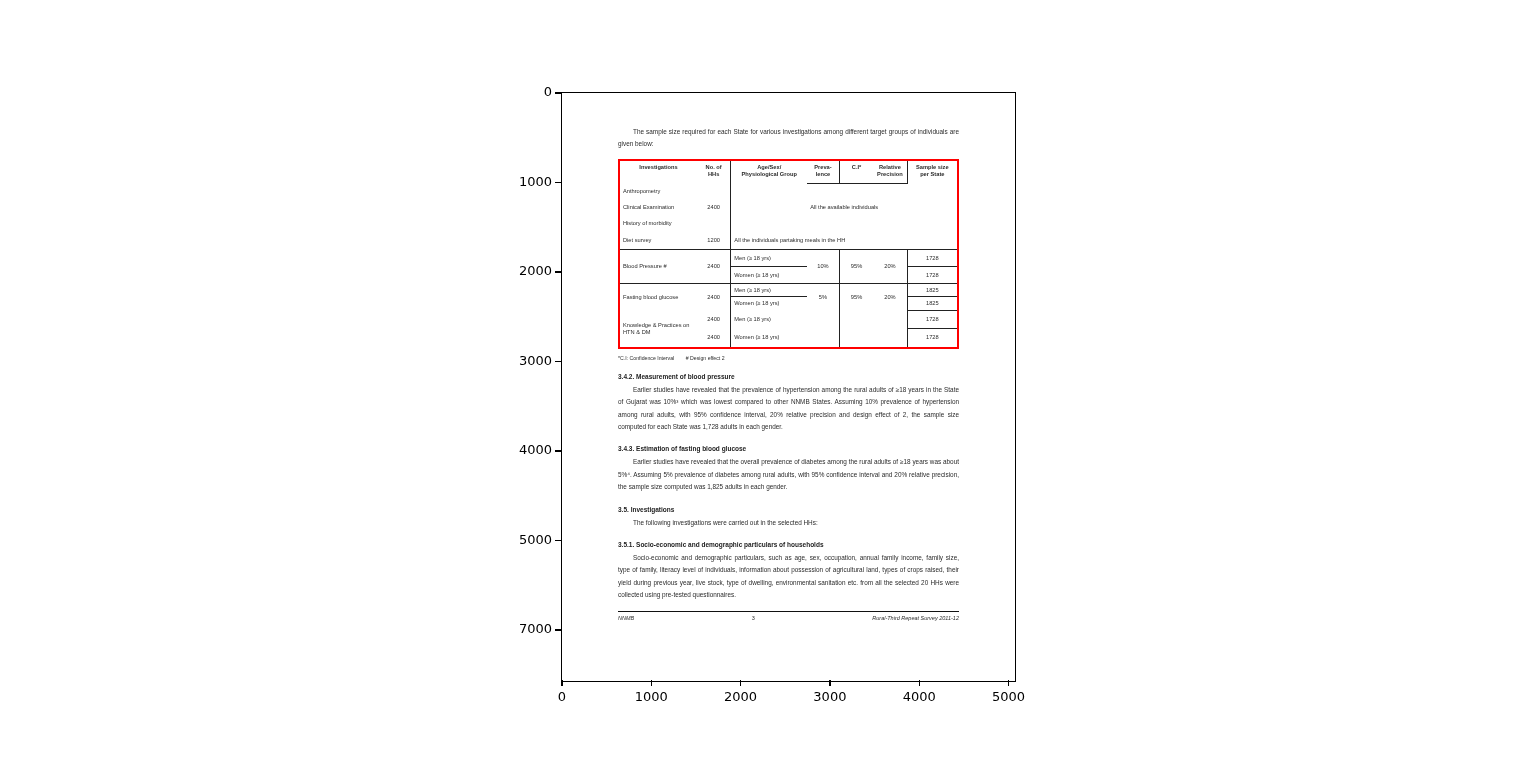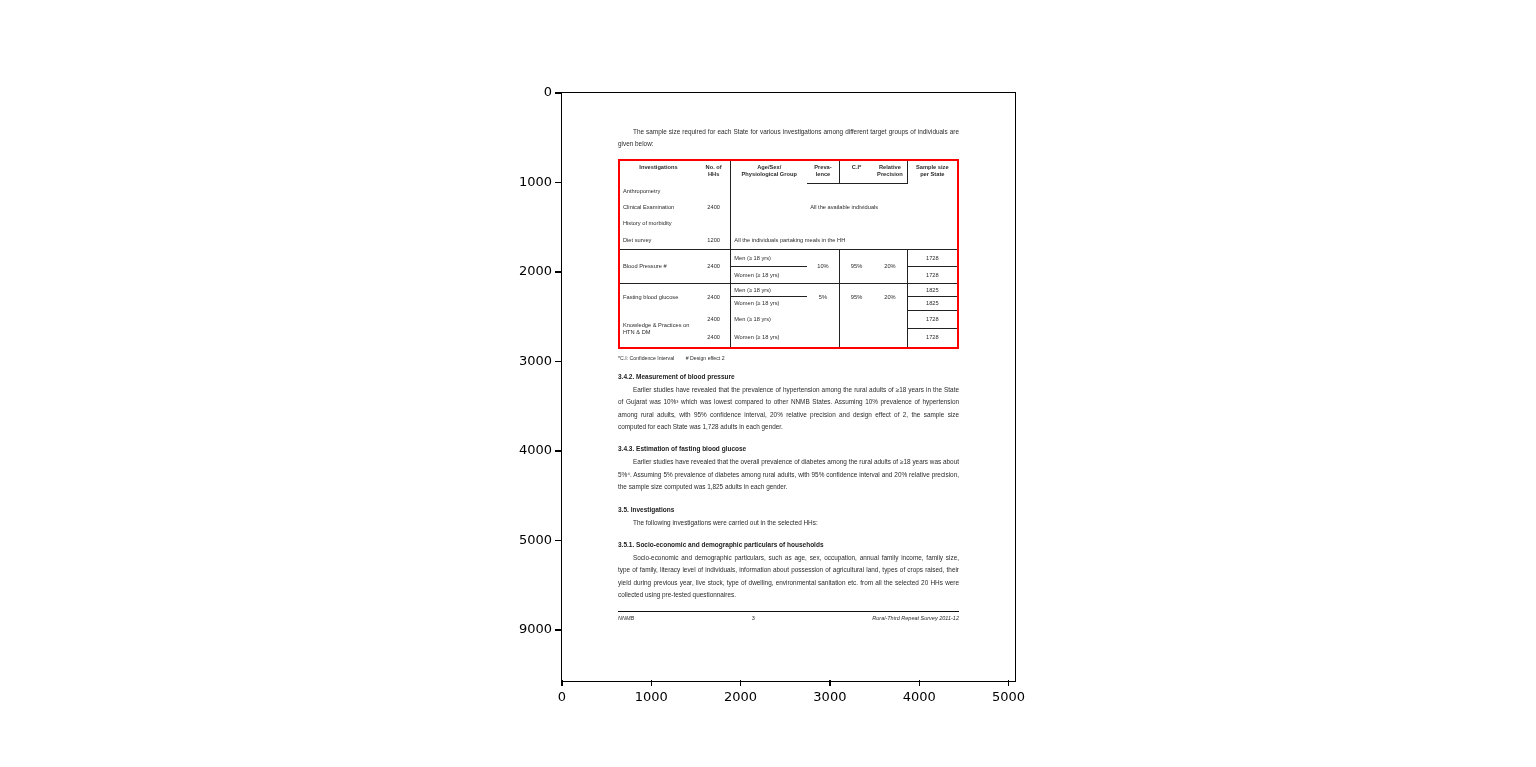--- a/index.html
+++ b/index.html
@@ -57,21 +57,21 @@
     <div class="ytickmark" style="top:357.3px"></div>
     <div class="ytickmark" style="top:446.8px"></div>
     <div class="ytickmark" style="top:536.3px"></div>
 
     <span class="yticklabel" style="top:-9px">0</span>
     <span class="yticklabel" style="top:80.5px">1000</span>
     <span class="yticklabel" style="top:170px">2000</span>
     <span class="yticklabel" style="top:259.5px">3000</span>
     <span class="yticklabel" style="top:349px">4000</span>
     <span class="yticklabel" style="top:438.5px">5000</span>
-    <span class="yticklabel" style="top:528px">9000</span>
+    <span class="yticklabel" style="top:528px">7000</span>
 
     <div class="xtickmark" style="left:-0.7px"></div>
     <div class="xtickmark" style="left:88.6px"></div>
     <div class="xtickmark" style="left:177.9px"></div>
     <div class="xtickmark" style="left:267.2px"></div>
     <div class="xtickmark" style="left:356.5px"></div>
     <div class="xtickmark" style="left:445.8px"></div>
 
     <span class="xticklabel" style="left:-30px">0</span>
     <span class="xticklabel" style="left:59.3px">1000</span>

